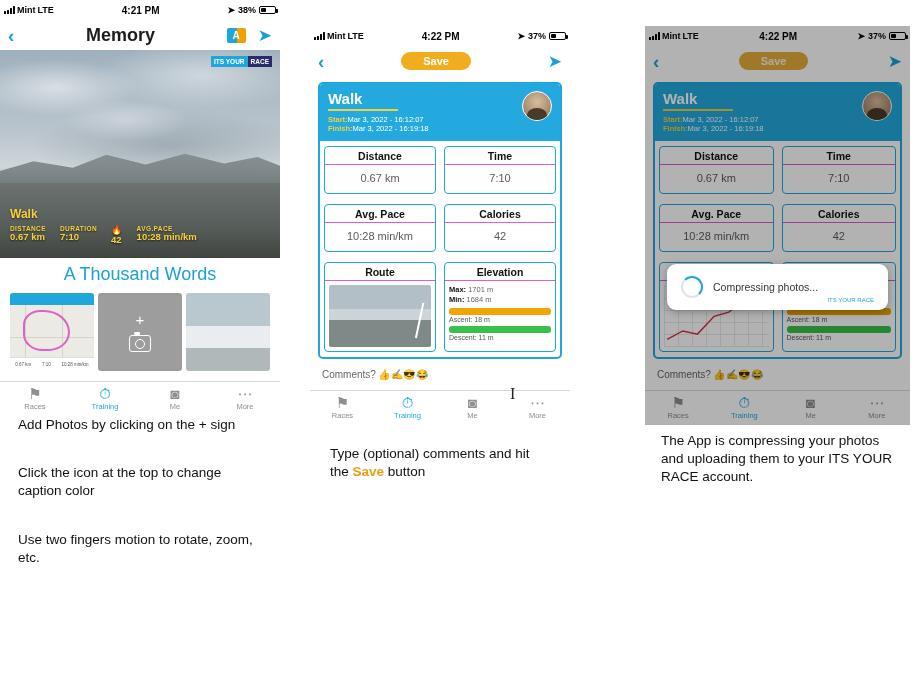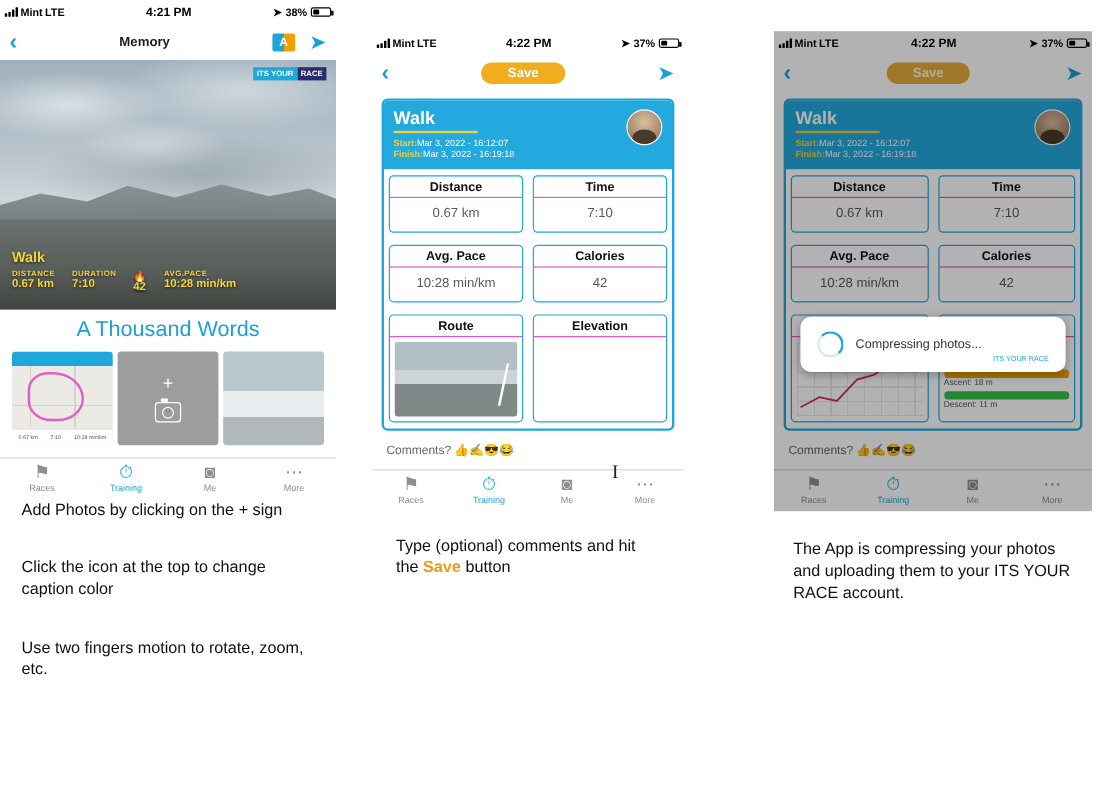--- a/index.html
+++ b/index.html
@@ -32,21 +32,21 @@
   .bars i:nth-child(1){height:3px}.bars i:nth-child(2){height:4px}
   .bars i:nth-child(3){height:6px}.bars i:nth-child(4){height:8px}
   .batt { width:17px; height:8px; border:1px solid #000; border-radius:2px; position:relative; }
   .batt::after{content:"";position:absolute;right:-3px;top:2px;width:2px;height:4px;background:#000;border-radius:0 1px 1px 0;}
   .batt b{position:absolute;left:1px;top:1px;bottom:1px;background:#000;display:block;border-radius:1px;}
 
   .navbar {
     height:30px; display:flex; align-items:center; justify-content:space-between;
     padding:0 8px; background:#fff;
   }
-  .navtitle { font-size:11px; font-weight:bold; color:#1c1c1e; }
+  .navtitle { font-size:18px; font-weight:bold; color:#1c1c1e; }
   .chev { color:#1a9fd6; font-size:19px; line-height:1; font-weight:bold; }
   .shareicon { color:#1a9fd6; font-size:17px; line-height:1; }
 
   
   .capicon {
     width:19px; height:15px; border-radius:2px;
     background:linear-gradient(90deg,#1fa7dc 50%,#f0a000 50%);
     display:inline-flex; align-items:center; justify-content:center;
     color:#fff; font-size:10px; font-weight:bold;
   }
@@ -375,20 +375,34 @@
         <div class="cell route">
           <div class="ch">Route</div>
           <div class="rv">
             <div class="minimap">
               <div class="tr"></div>
             </div>
           </div>
         </div>
         <div class="cell elev">
           <div class="ch">Elevation</div>
+          <div class="rv">
+            <div class="elabs">
+              <b>Max:</b>
+              <span>1701 m</span>
+            </div>
+            <div class="elabs">
+              <b>Min:</b>
+              <span>1684 m</span>
+            </div>
+            <div class="bar orange"></div>
+            <div class="tiny">Ascent: 18 m</div>
+            <div class="bar green"></div>
+            <div class="tiny">Descent: 11 m</div>
+          </div>
         </div>
       </div>
     </div>
 
     <div class="comments">
       <span>Comments? 👍✍️😎😂</span>
     </div>
 
     <div class="tabbar" style="margin-top:6px;">
       <div class="tab">
@@ -544,15 +558,15 @@
     <div class="dim-overlay"></div>
 
     <div class="toast">
       <div class="spinner"></div>
       <div class="tt">Compressing photos...</div>
       <div class="ts2">ITS YOUR RACE</div>
     </div>
   </div>
 
   <div style="padding:0 16px;">
-    <div class="cap" style="margin-top:23px;">The App is compressing your photos and uploading them to your ITS YOUR RACE account.</div>
+    <div class="cap" style="margin-top:7px;">The App is compressing your photos and uploading them to your ITS YOUR RACE account.</div>
   </div>
 </div>
 
 </body></html>

